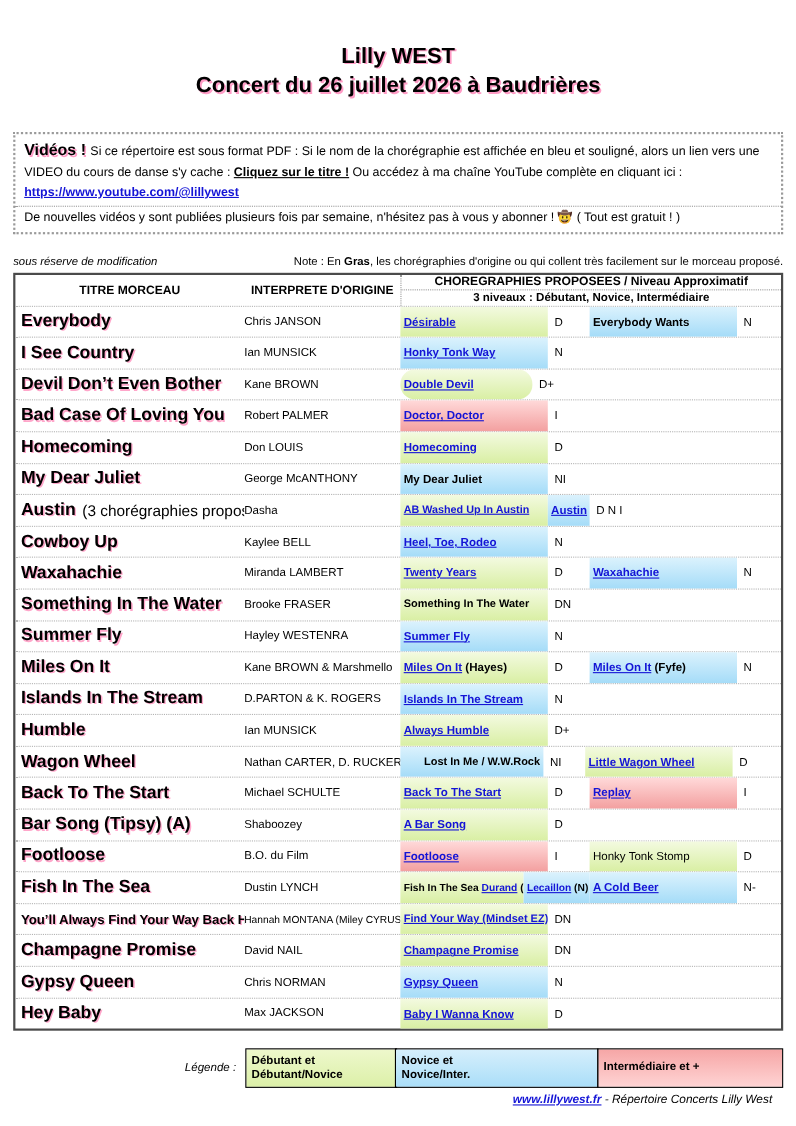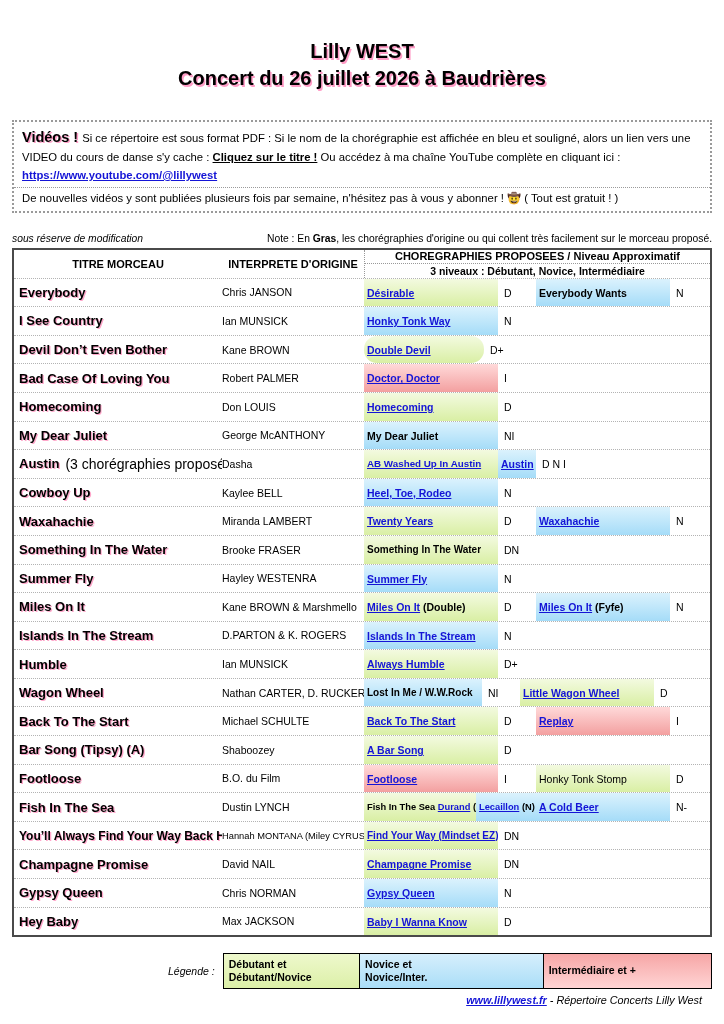--- a/index.html
+++ b/index.html
@@ -31,21 +31,21 @@
   .rep-table { margin-top:4px; border:2px solid #4a4a4a; }
   .t-header { display:flex; height:28px; font-weight:bold; font-size:11px; }
   .h-title  { width:208px; display:flex; align-items:center; justify-content:center; }
   .h-artist { width:142px; display:flex; align-items:center; justify-content:center; }
   .h-choreo { flex:1; border-left:1px dotted #999; display:flex; flex-direction:column; }
   .h-choreo .l1 { flex:1; display:flex; align-items:center; justify-content:center; border-bottom:1px dotted #999; }
   .h-choreo .l2 { flex:1; display:flex; align-items:center; justify-content:center; font-size:10.5px; }
 
   .row { display:flex; height:28.6px; border-top:1px dotted #b3b3b3; }
   .c-title { width:208px; display:flex; align-items:center; padding-left:5px; white-space:nowrap; overflow:hidden; }
-  .c-title .title { font-weight:bold; font-size:13px; text-shadow:1.2px 1.2px 0 #ffa6ca; }
+  .c-title .title { font-weight:bold; font-size:16px; text-shadow:1.2px 1.2px 0 #ffa6ca; }
   .c-title .tnote { font-size:14px; margin-left:6px; flex-shrink:0; }
   .c-artist { width:142px; display:flex; align-items:center; font-size:10.5px; white-space:nowrap; overflow:hidden; }
   .c-segs { flex:1; display:flex; align-items:stretch; }
   .seg { display:inline-block; line-height:28.4px; font-size:10.5px; padding:0 3px; white-space:nowrap; overflow:hidden; }
   .seg.level { padding-left:6px; font-weight:normal; }
   .flexfill { flex:1; }
   .bg-green { background:linear-gradient(180deg,#f3fae0 0%,#d9efa4 100%); }
   .bg-blue  { background:linear-gradient(180deg,#dbf2fd 0%,#a5dcf8 100%); }
   .bg-red   { background:linear-gradient(180deg,#ffd9d9 0%,#f3a0a0 100%); }
   .p-link  { color:#1414d6; font-weight:bold; text-decoration:underline; }
@@ -217,21 +217,21 @@
             <span class="seg bg-blue" style="width: 134px;"><a class="p-link" href="#">Summer Fly</a></span>
             <span class="seg level" style="width: 38px;"><span class="p-lvl">N</span></span>
           </div>
         </div>
         <div class="row">
           <div class="c-title">
             <span class="title">Miles On It</span>
           </div>
           <div class="c-artist">Kane BROWN &amp; Marshmello</div>
           <div class="c-segs">
-            <span class="seg bg-green" style="width: 134px;"><a class="p-link" href="#">Miles On It</a><span class="p-bold"> (Double)</span></span>
+            <span class="seg bg-green" style="width: 134px;"><a class="p-link" href="#">Miles On It</a><span class="p-bold"> (Hayes)</span></span>
             <span class="seg level" style="width: 38px;"><span class="p-lvl">D</span></span>
             <span class="seg bg-blue" style="width: 134px;"><a class="p-link" href="#">Miles On It</a><span class="p-bold"> (Fyfe)</span></span>
             <span class="seg level flexfill"><span class="p-lvl">N</span></span>
           </div>
         </div>
         <div class="row">
           <div class="c-title">
             <span class="title">Islands In The Stream</span>
           </div>
           <div class="c-artist">D.PARTON &amp; K. ROGERS</div>
@@ -249,21 +249,21 @@
             <span class="seg bg-green" style="width: 134px;"><a class="p-link" href="#">Always Humble</a></span>
             <span class="seg level" style="width: 38px;"><span class="p-lvl">D+</span></span>
           </div>
         </div>
         <div class="row">
           <div class="c-title">
             <span class="title">Wagon Wheel</span>
           </div>
           <div class="c-artist">Nathan CARTER, D. RUCKER</div>
           <div class="c-segs">
-            <span class="seg bg-blue" style="width: 118px; font-size: 10px;"><span class="p-bold">Lost In Me / W.W.Rock</span></span>
+            <span class="seg bg-blue" style="width: 130px; font-size: 10px; text-align: right;"><span class="p-bold">Lost In Me / W.W.Rock</span></span>
             <span class="seg level" style="width: 38px;"><span class="p-lvl">NI</span></span>
             <span class="seg bg-green" style="width: 134px;"><a class="p-link" href="#">Little Wagon Wheel</a></span>
             <span class="seg level flexfill"><span class="p-lvl">D</span></span>
           </div>
         </div>
         <div class="row">
           <div class="c-title">
             <span class="title">Back To The Start</span>
           </div>
           <div class="c-artist">Michael SCHULTE</div>

